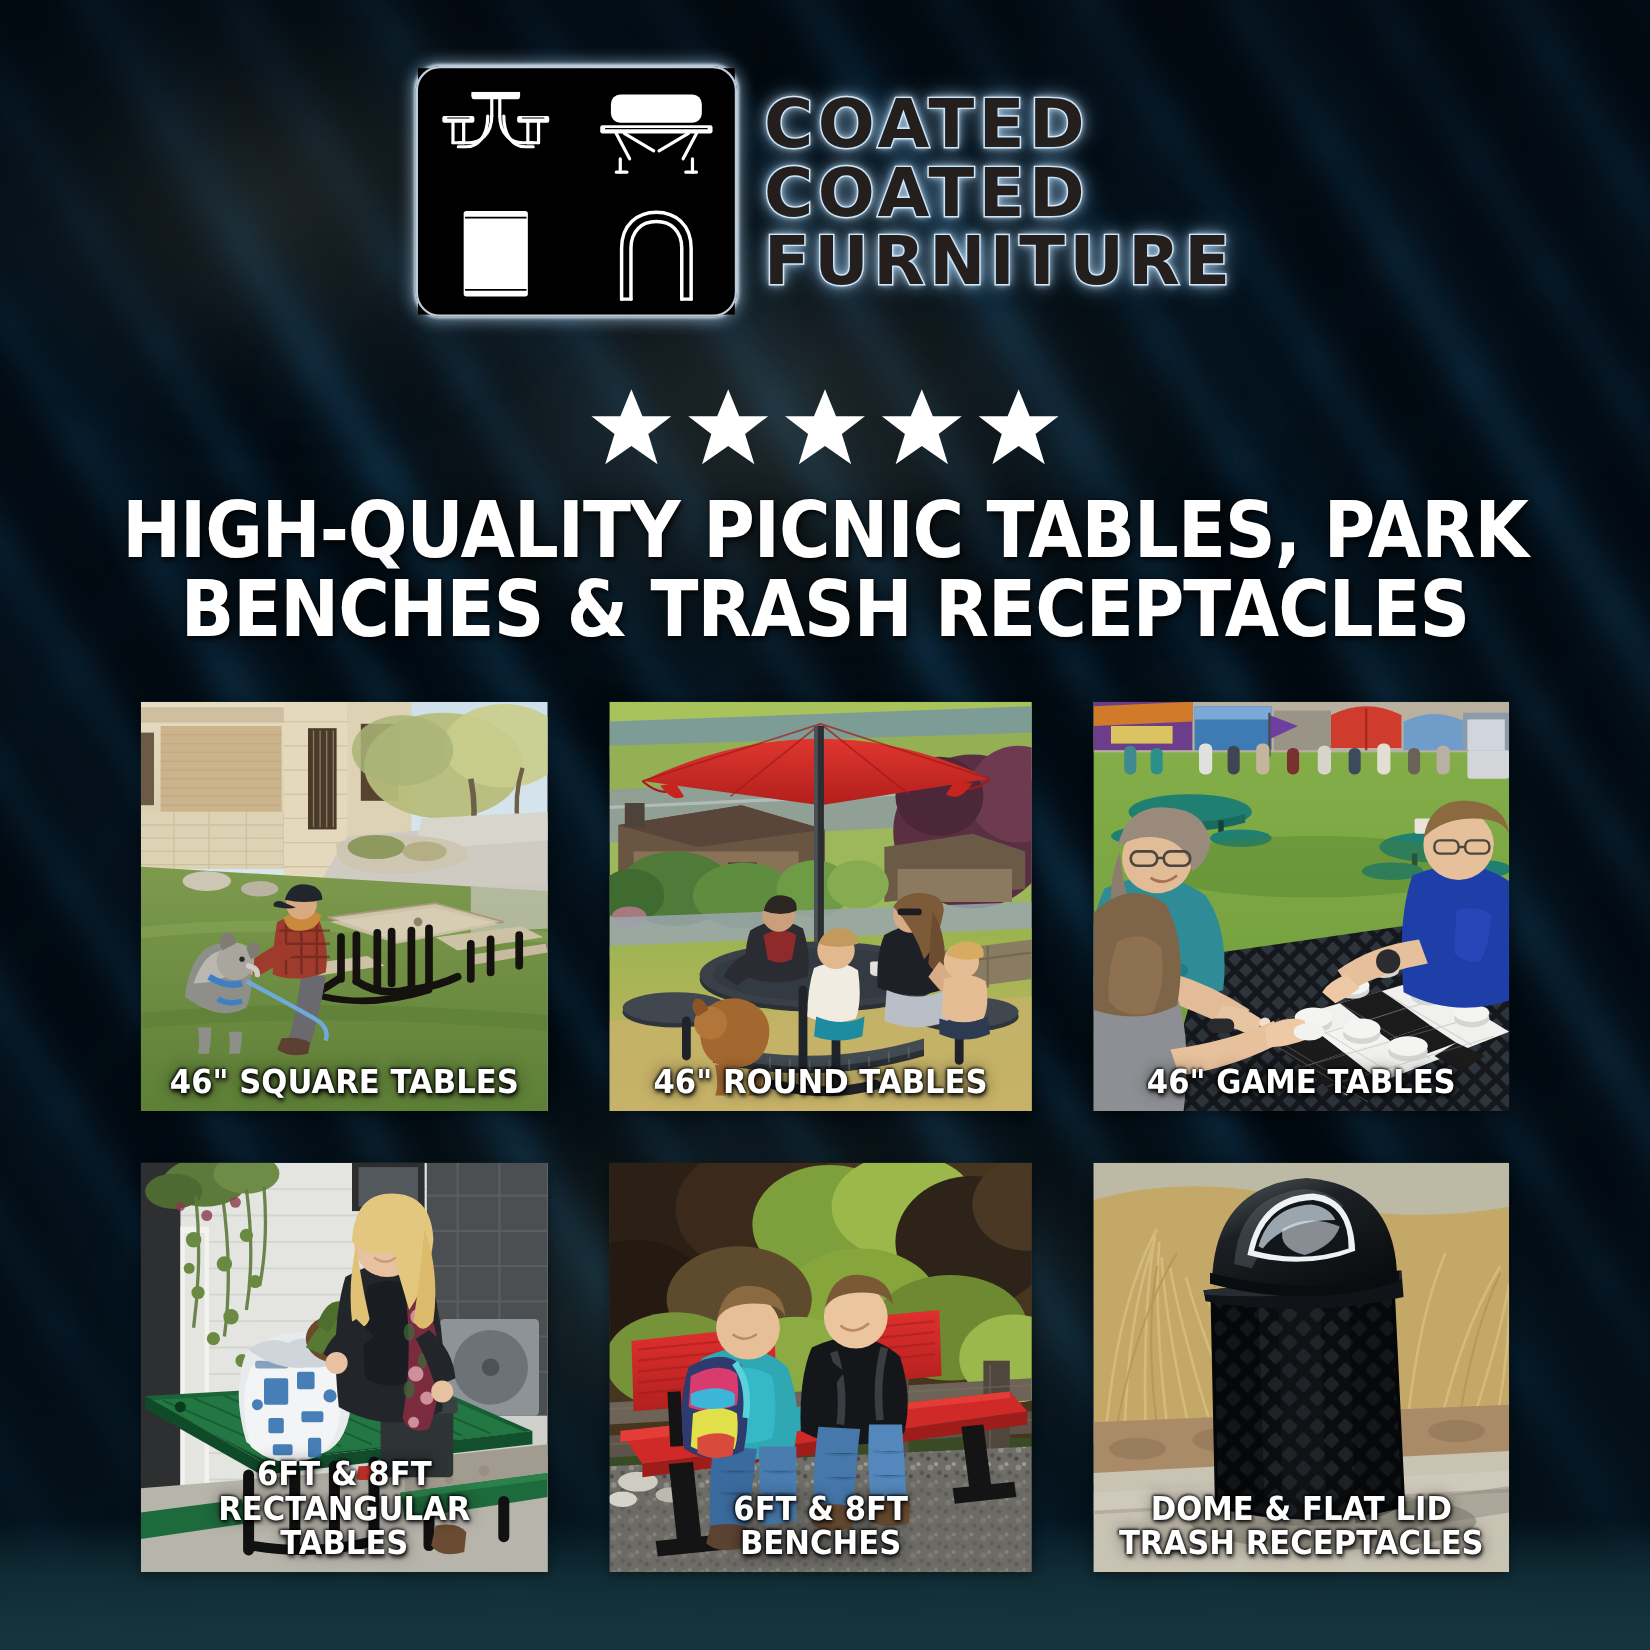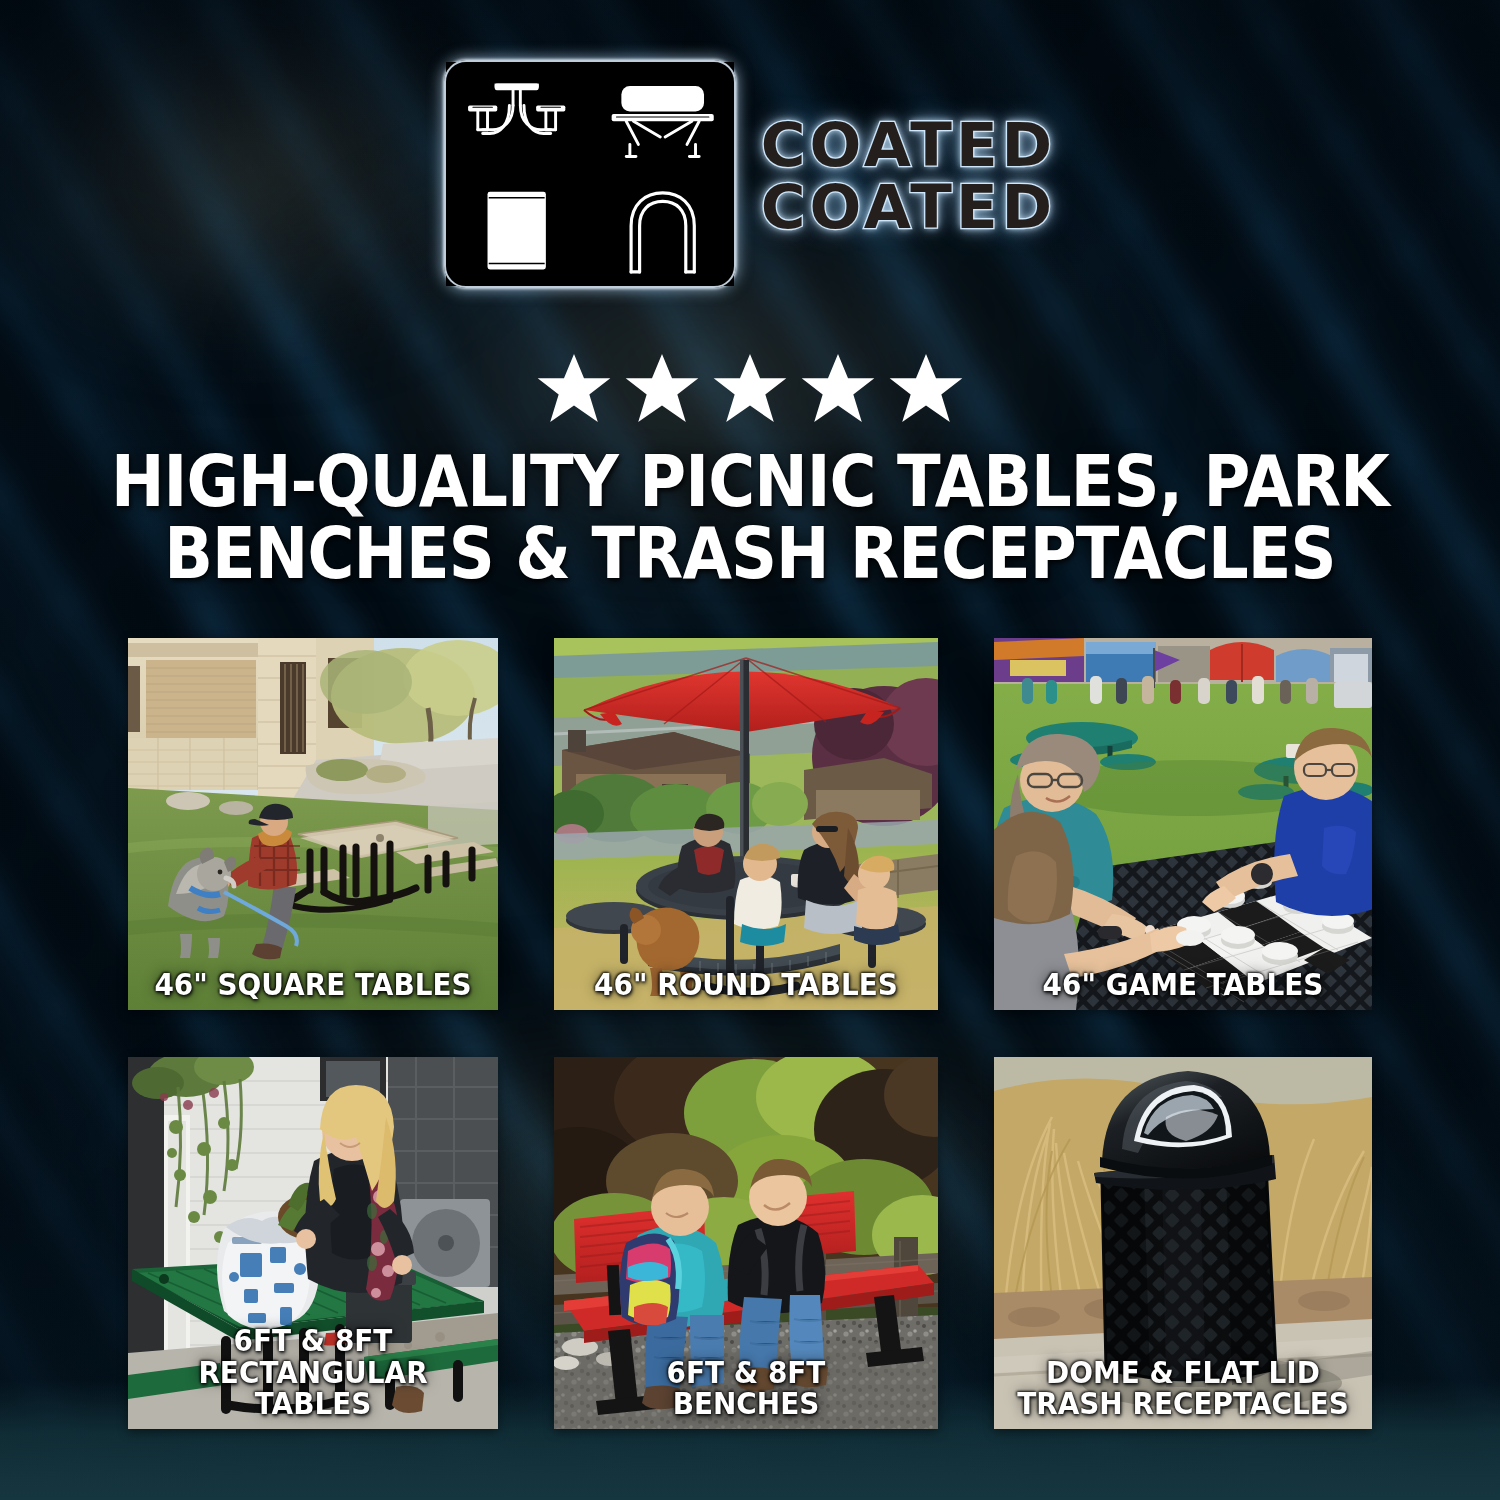--- a/index.html
+++ b/index.html
@@ -240,20 +240,21 @@
           <path d="M24 74 V36 C24 18 36 9 50 9 C64 9 76 18 76 36 V74"></path>
           <path d="M31 74 V36 C31 23 39 16 50 16 C61 16 69 23 69 36 V74"></path>
           <path d="M24 74 h7 M69 74 h7"></path>
         </svg>
       </div>
     </div>
 
     <div class="logo-words">
       <div class="logo-word">COATED</div>
       <div class="logo-word">COATED</div>
+      <div class="logo-word">FURNITURE</div>
     </div>
   </div>
 
   <div class="stars">
     <svg class="star" viewBox="0 0 24 23">
         <polygon fill="#ffffff" points="12,0.6 15.2,8.4 23.6,8.4 16.9,13.6 19.6,22.4 12,17.1 4.4,22.4 7.1,13.6 0.4,8.4 8.8,8.4"></polygon>
       </svg>
     <svg class="star" viewBox="0 0 24 23">
         <polygon fill="#ffffff" points="12,0.6 15.2,8.4 23.6,8.4 16.9,13.6 19.6,22.4 12,17.1 4.4,22.4 7.1,13.6 0.4,8.4 8.8,8.4"></polygon>
       </svg>

